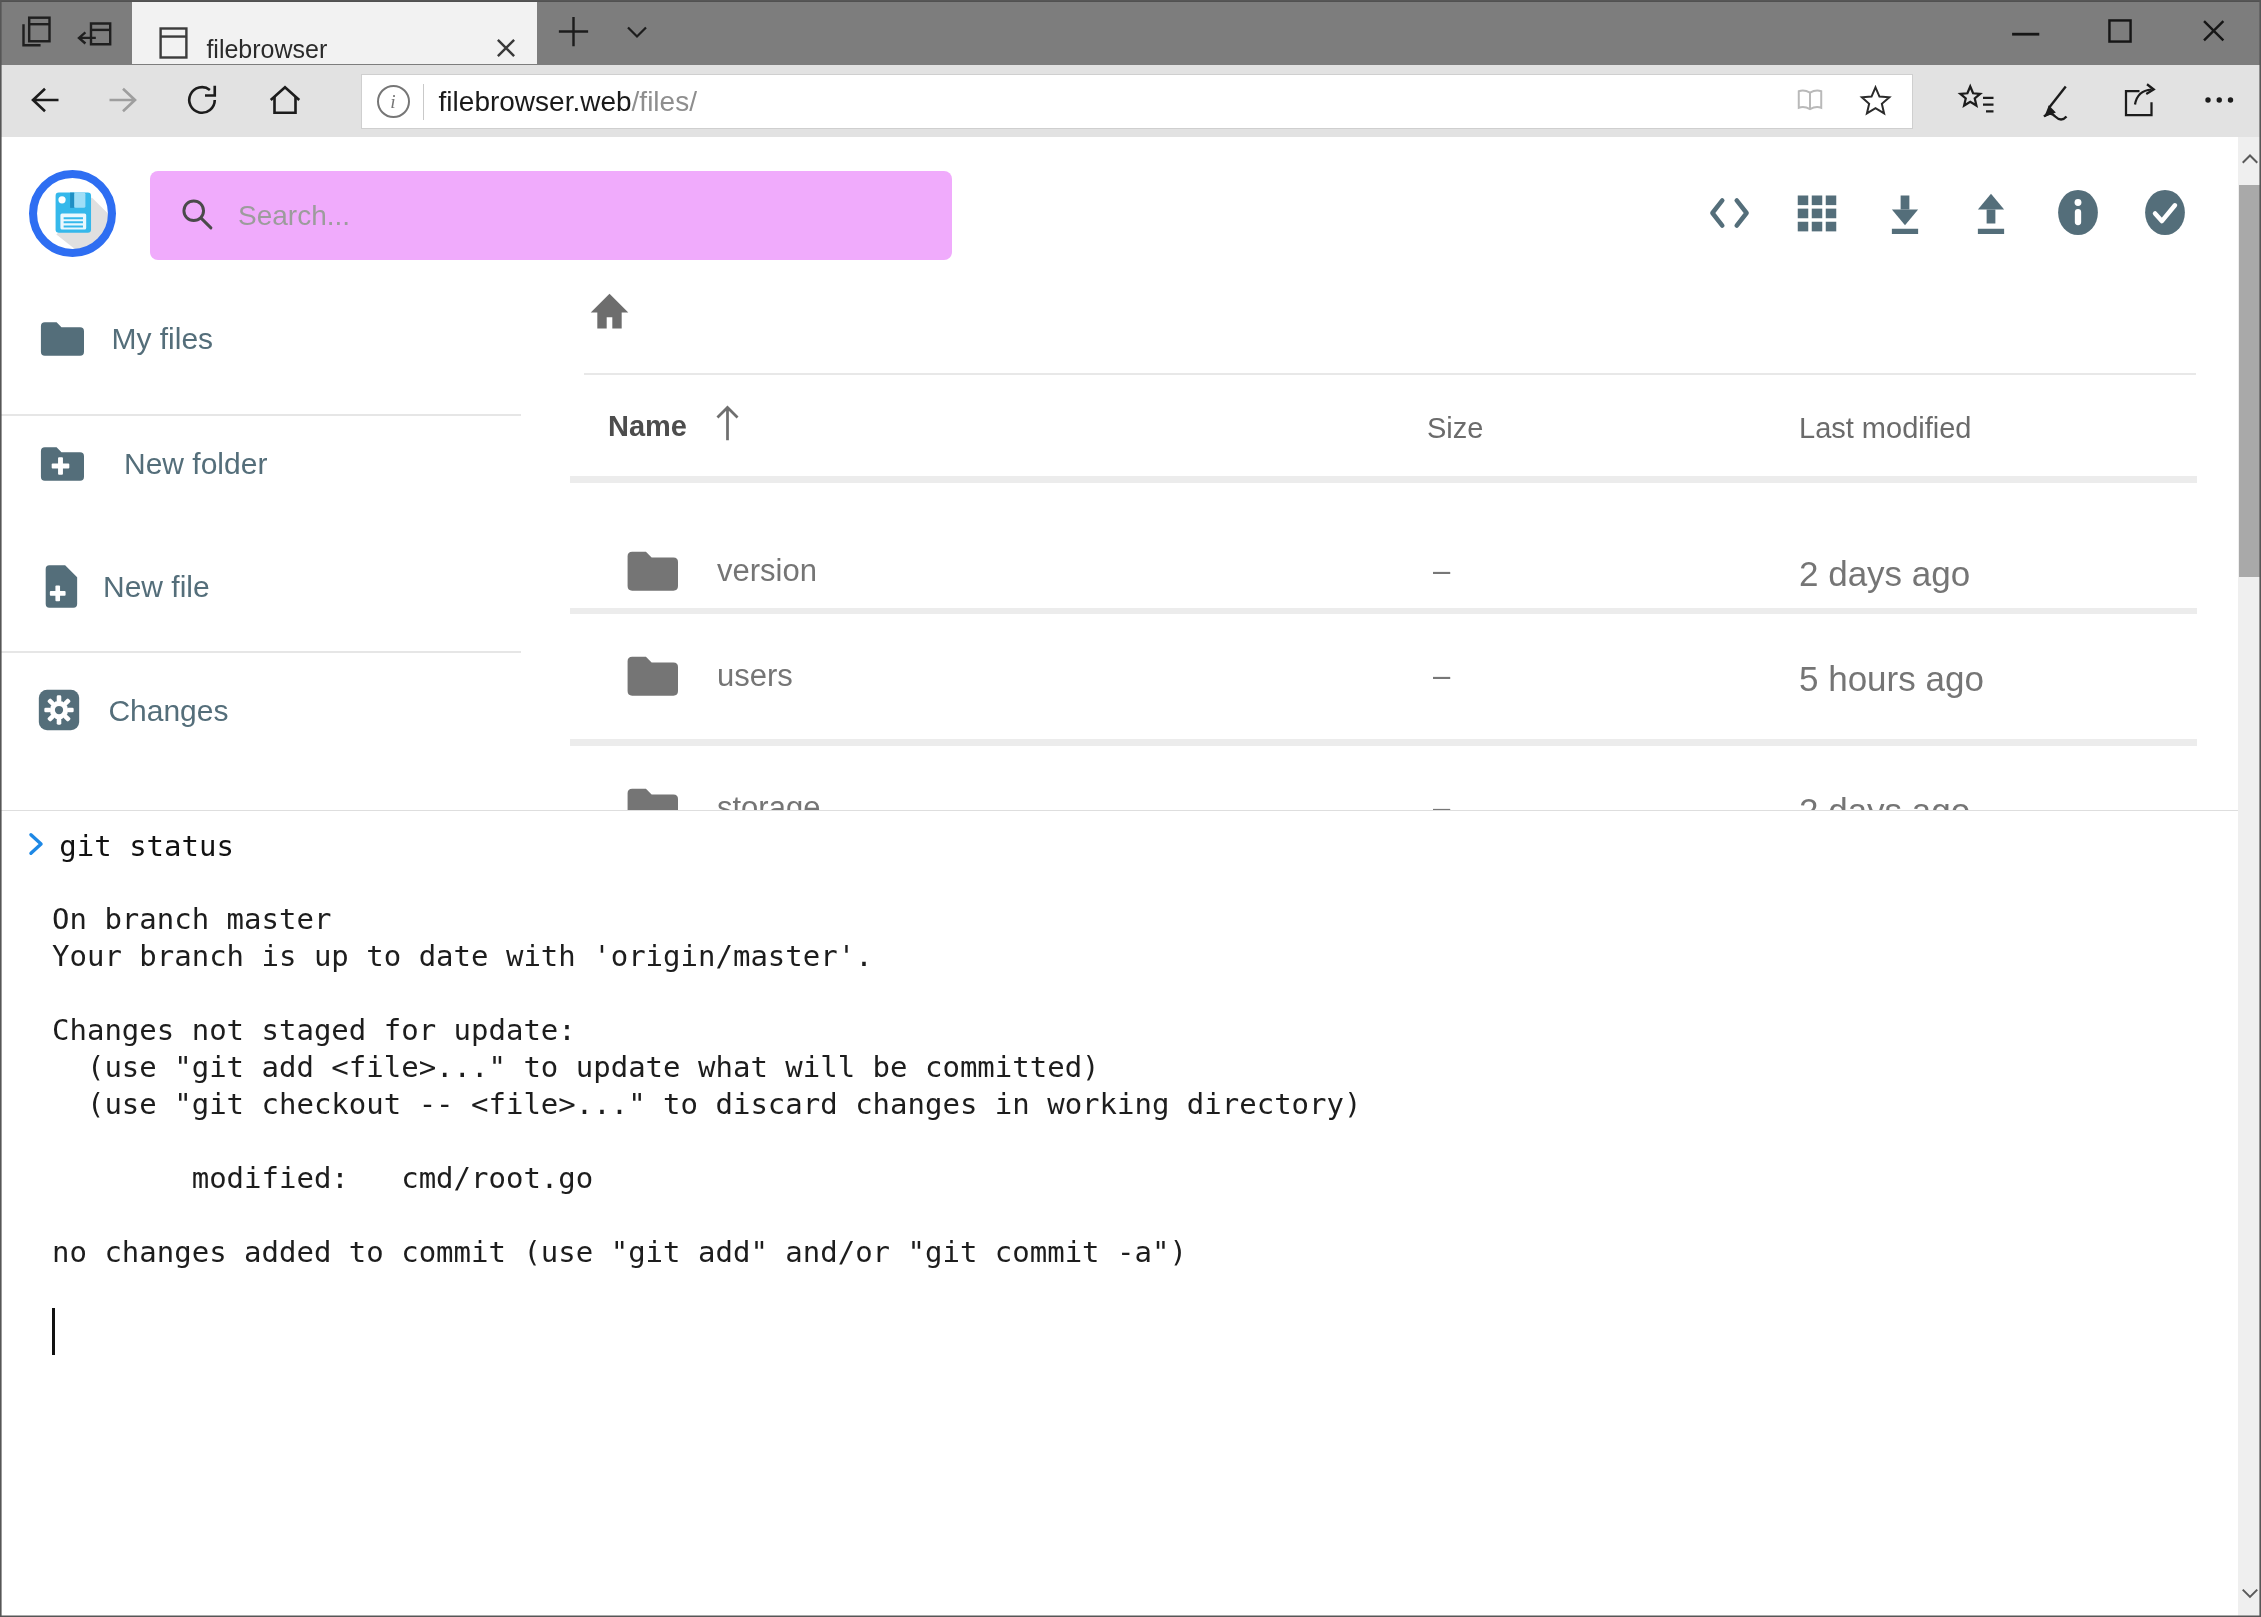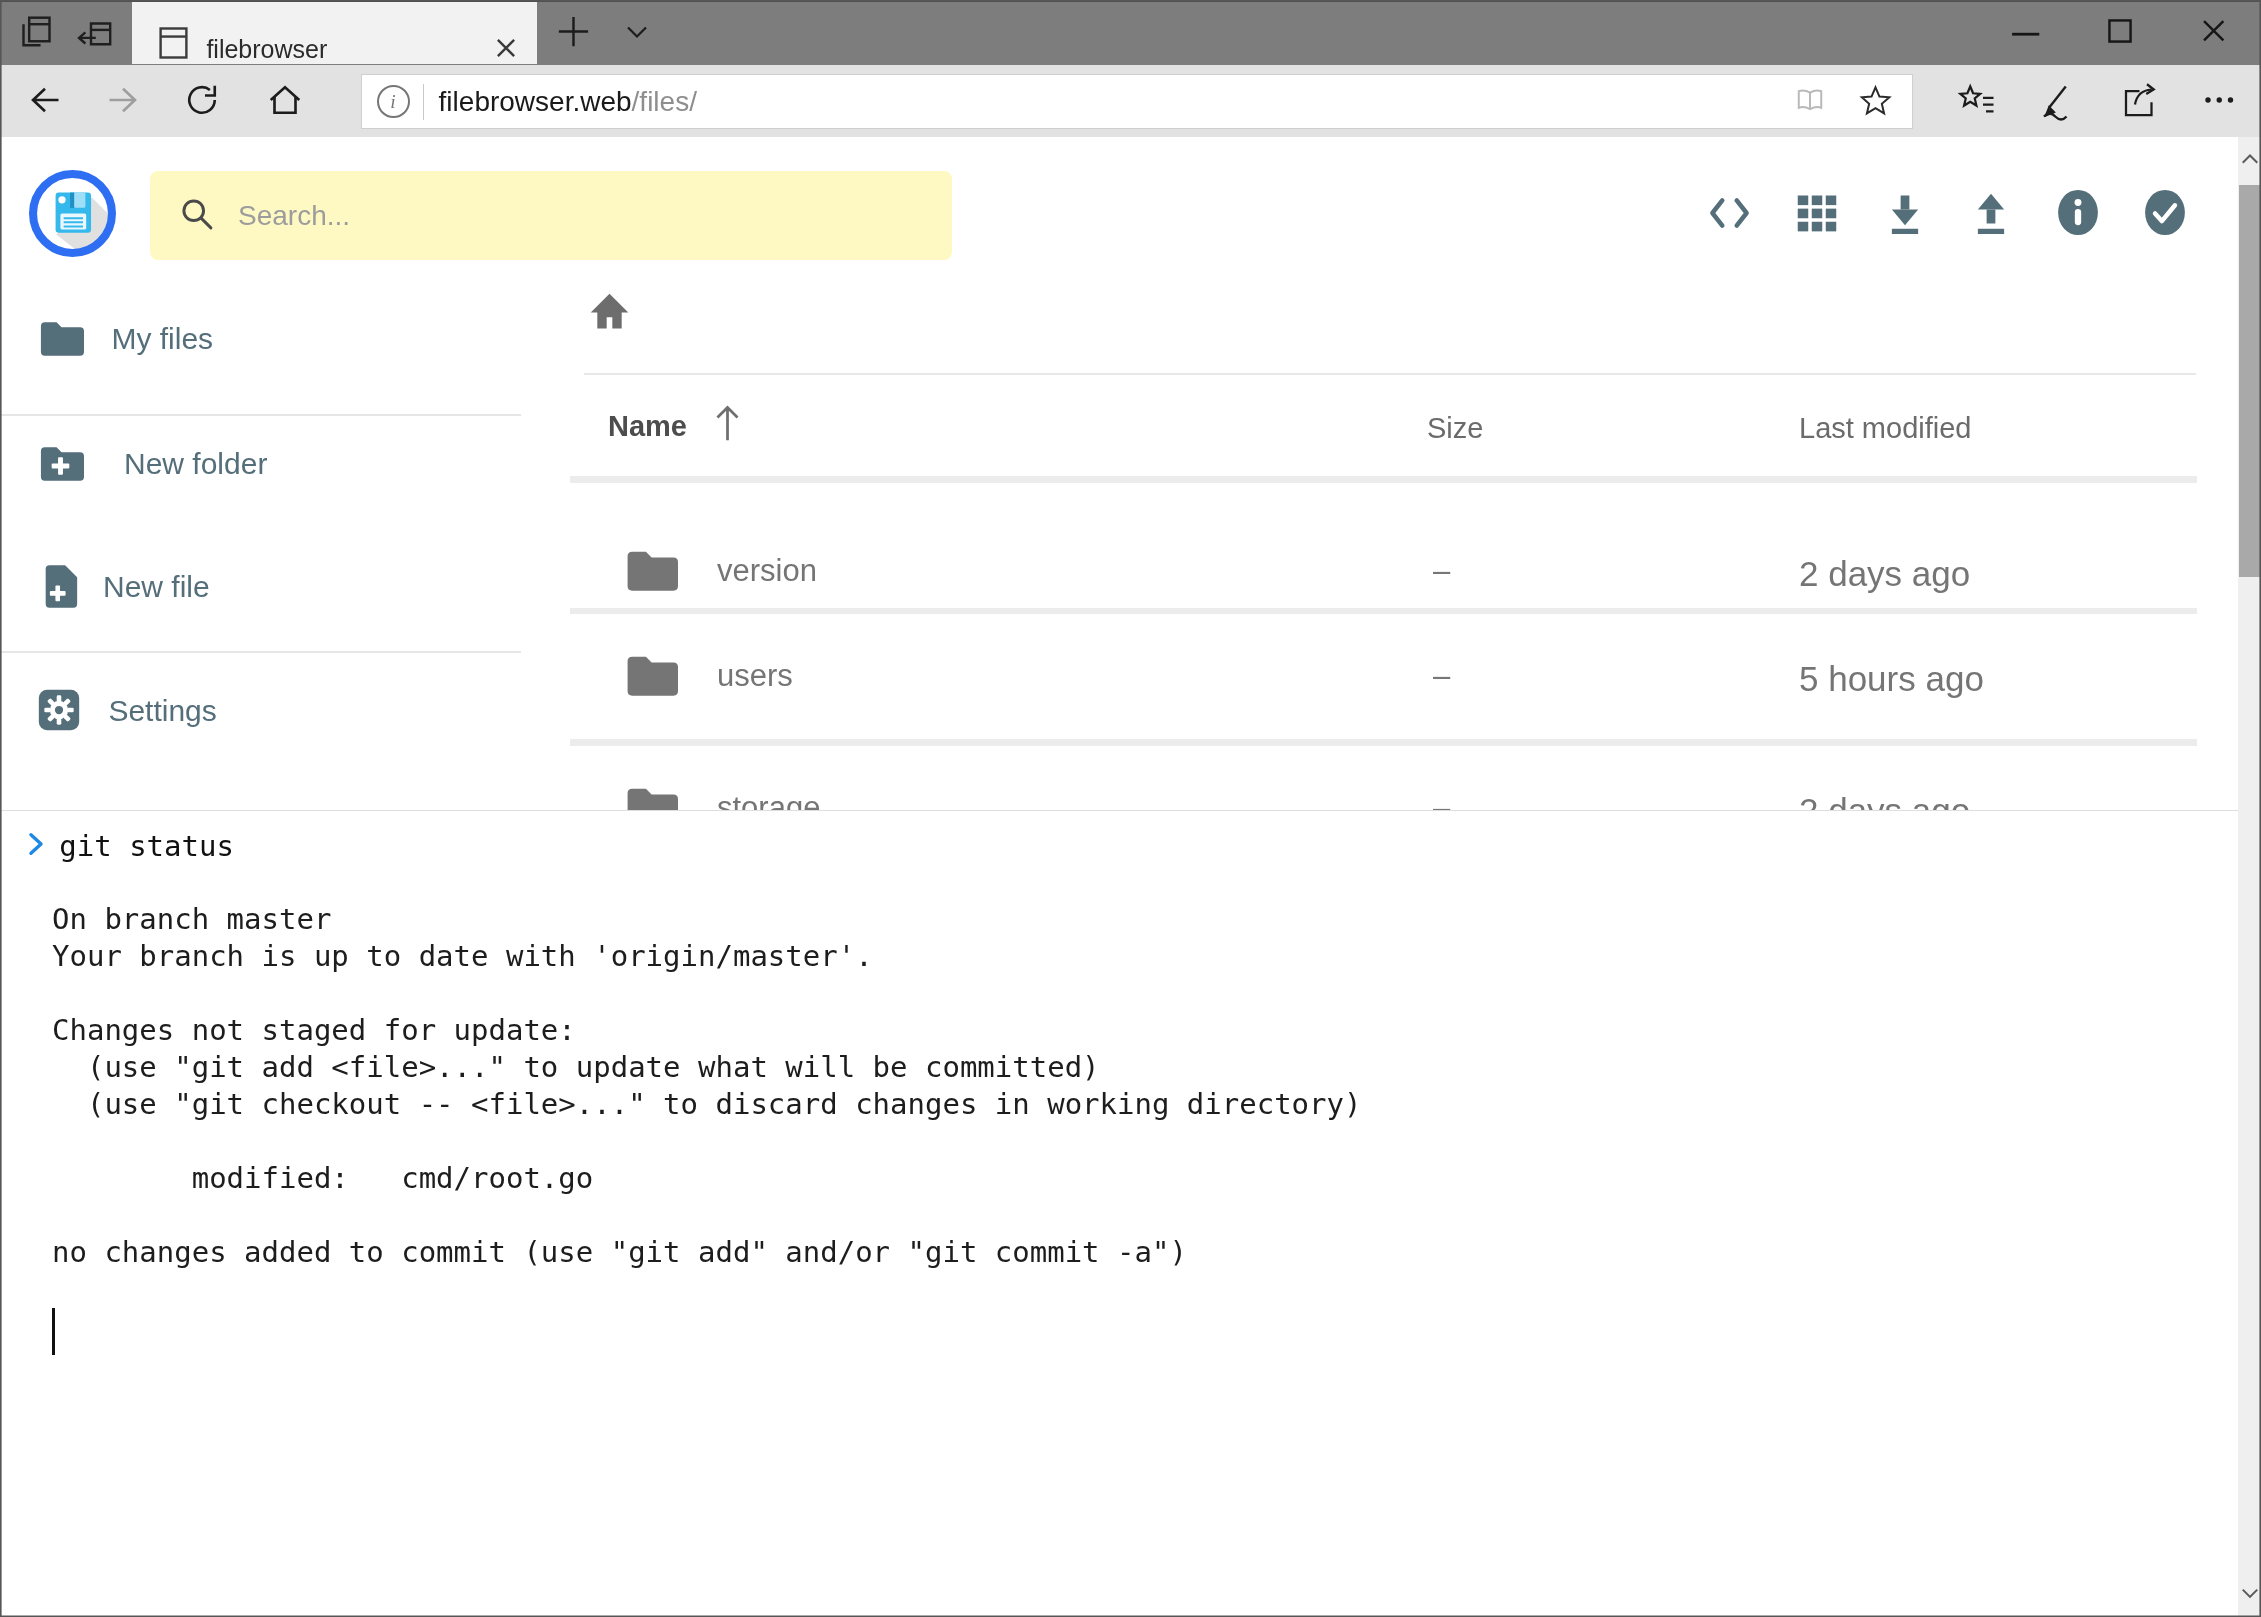--- a/index.html
+++ b/index.html
@@ -19,21 +19,21 @@
   .nbtn{position:absolute;top:13.7px;width:45px;height:45px;display:flex;align-items:center;justify-content:center;}
   .urlbar{position:absolute;left:361px;top:9px;width:1552px;height:55px;background:#fff;border:1.6px solid #cfcfcf;
           box-sizing:border-box;display:flex;align-items:center;}
   .info-badge{margin-left:14.5px;width:29px;height:29px;border:2.4px solid #767676;border-radius:50%;color:#767676;
               display:flex;align-items:center;justify-content:center;font:italic 19.4px "Liberation Serif",serif;}
   .url-sep{width:1.6px;height:36px;background:#c9c9c9;margin-left:13px;}
   .url-text{margin-left:14.5px;font-size:28px;color:#1a1a1a;white-space:nowrap;}
   .url-path{color:#8e8e8e;margin-top:6px;}
   
   .appheader{position:absolute;left:0;top:137px;right:22.6px;height:129px;background:#fff;}
-  .searchbox{position:absolute;left:150px;top:34px;width:802px;height:89px;background:#fef9c3;border-radius:8px;
+  .searchbox{position:absolute;left:150px;top:34px;width:802px;height:89px;background:#f0abfc;border-radius:8px;
              display:flex;align-items:center;}
   .searchbox input{border:none;outline:none;background:transparent;font-size:28px;color:#3c4043;width:646px;
                    font-family:"Liberation Sans",sans-serif;}
   .searchbox input::placeholder{color:#9c9c9c;}
   .hbtn{position:absolute;top:51px;width:52px;height:52px;display:flex;align-items:center;justify-content:center;}
   
   .side-item{position:absolute;left:0;width:521px;height:74px;display:flex;align-items:center;gap:27.4px;
              padding-left:37px;box-sizing:border-box;cursor:default;}
   .side-item span.lbl{font-size:30px;color:#546e7a;}
   .side-div{position:absolute;left:0;width:521px;height:1.6px;background:#e6e6e6;}
@@ -331,21 +331,21 @@
           <rect x="21.5" y="8" width="5" height="7" rx="1.5" transform="rotate(45 24 24)"></rect>
           <rect x="21.5" y="8" width="5" height="7" rx="1.5" transform="rotate(90 24 24)"></rect>
           <rect x="21.5" y="8" width="5" height="7" rx="1.5" transform="rotate(135 24 24)"></rect>
           <rect x="21.5" y="8" width="5" height="7" rx="1.5" transform="rotate(180 24 24)"></rect>
           <rect x="21.5" y="8" width="5" height="7" rx="1.5" transform="rotate(225 24 24)"></rect>
           <rect x="21.5" y="8" width="5" height="7" rx="1.5" transform="rotate(270 24 24)"></rect>
           <rect x="21.5" y="8" width="5" height="7" rx="1.5" transform="rotate(315 24 24)"></rect>
         </g>
         <circle cx="24" cy="24" r="4.5" fill="#546e7a"></circle>
       </svg></span>
-    <span class="lbl">Settings</span>
+    <span class="lbl">Changes</span>
   </div>
 
   <div class="abs" style="left:583px;top:287px;width:52px;height:52px;display:flex;align-items:center;justify-content:center;">
     <span>
       <svg width="45" height="45" viewBox="0 0 48 48" fill="#6d6d6d">
         <path d="M24 5 L4 25 h7 v17 h10 V30 h6 v12 h10 V25 h7 z"></path>
       </svg></span>
   </div>
   <div class="list-div" style="top:373px;"></div>
 

